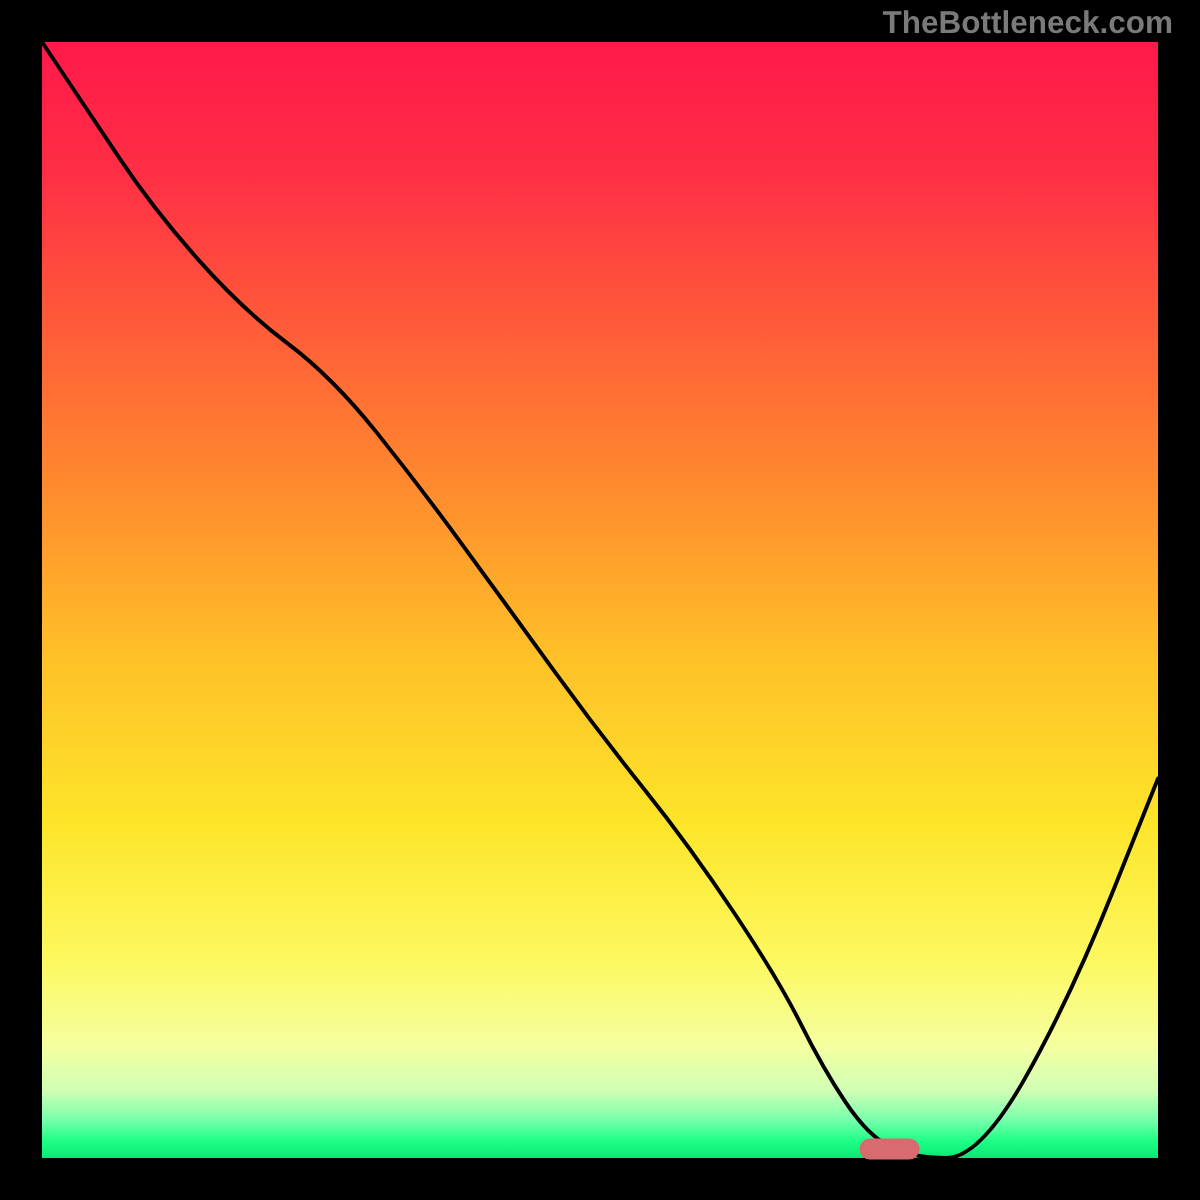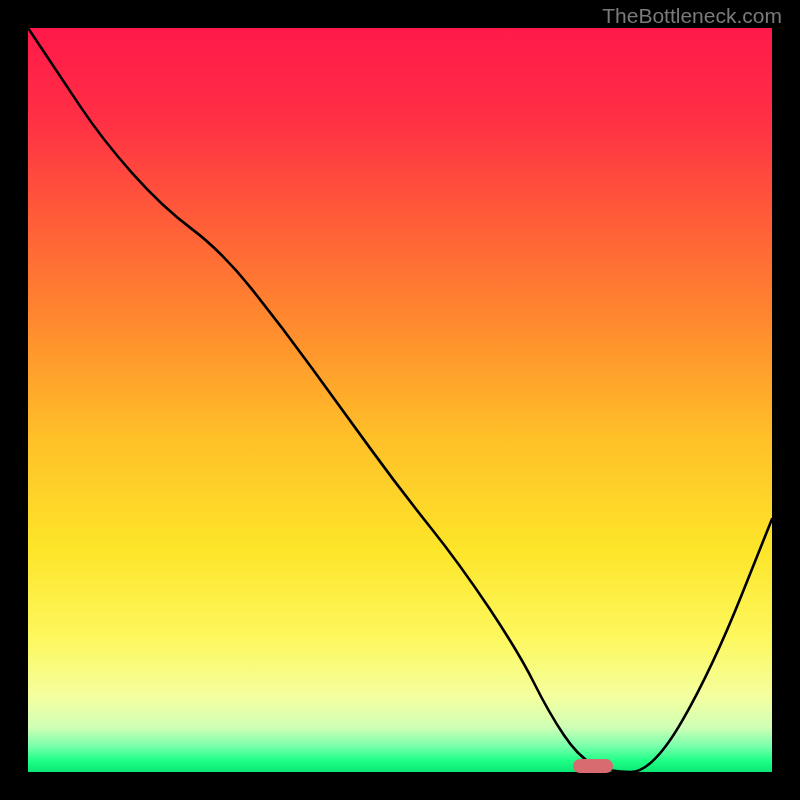--- a/index.html
+++ b/index.html
@@ -14,21 +14,21 @@
     position: relative;
     overflow: hidden;
   }
   .watermark {
     position: absolute;
     top: 4px;
     right: 18px;
     color: #7a7a7a;
     font-family: Arial, Helvetica, sans-serif;
     font-size: 21px;
-    font-weight: 400;
+    font-weight: 700;
     z-index: 10;
   }
   .plot-area {
     position: absolute;
     left: 28px;
     top: 28px;
     width: 744px;
     height: 744px;
   }
   .gradient {

